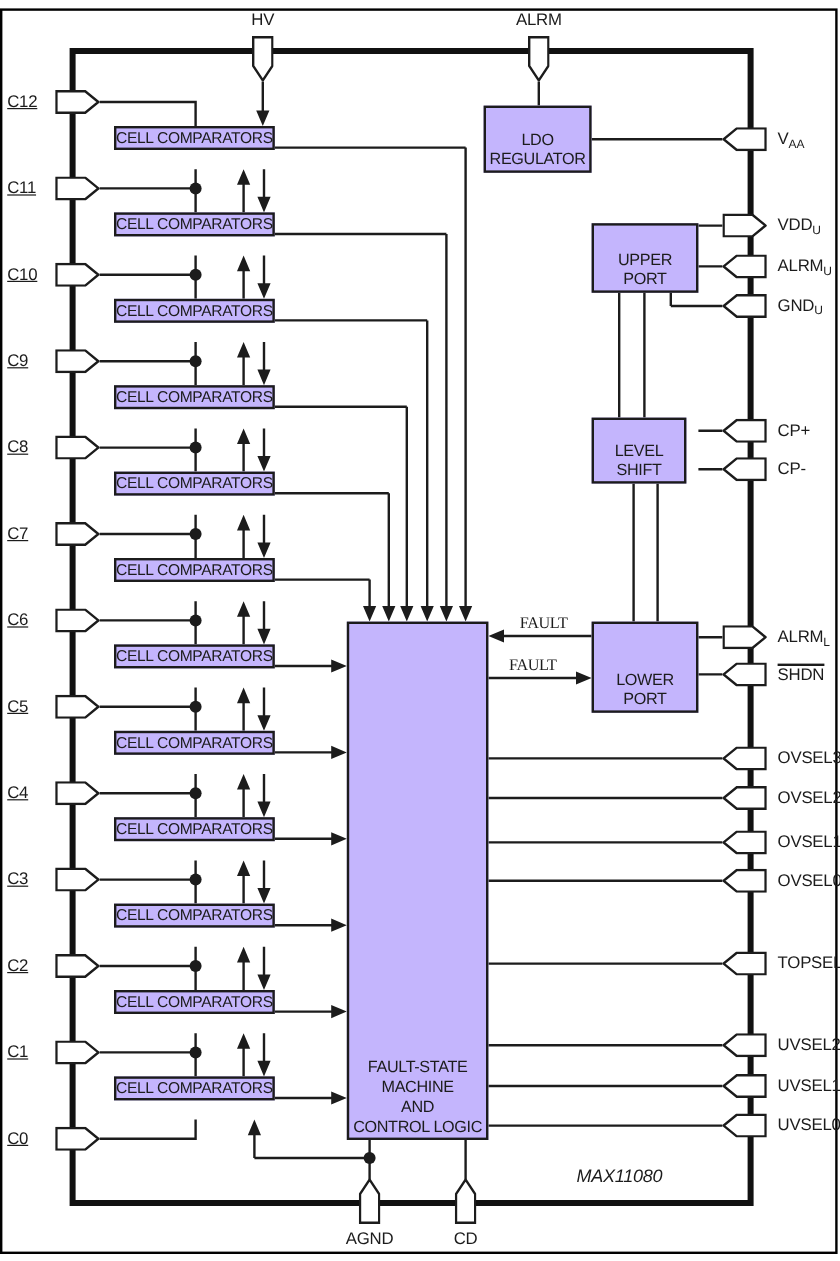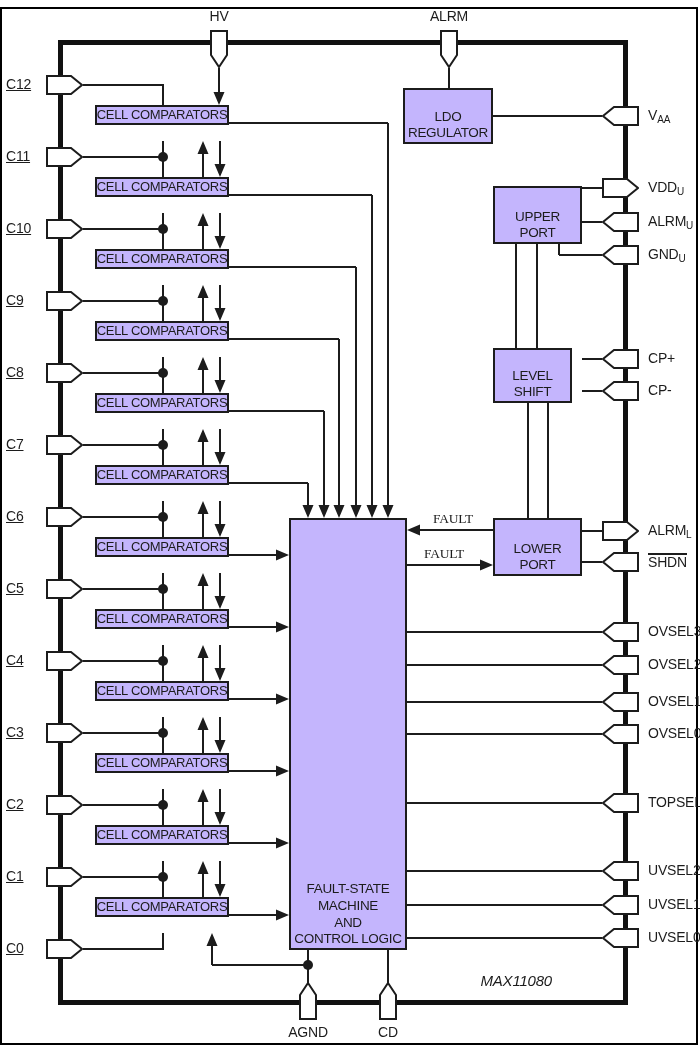--- a/index.html
+++ b/index.html
@@ -121,21 +121,21 @@
     <span>REGULATOR</span>
   </div>
   <div class="blk" style="left:493px;top:186px;width:89px;height:58px">
     <span>UPPER</span>
     <span>PORT</span>
   </div>
   <div class="blk" style="left:493px;top:348px;width:79px;height:55px">
     <span>LEVEL</span>
     <span>SHIFT</span>
   </div>
-  <div class="blk" style="left:493px;top:518px;width:89px;height:58px">
+  <div class="blk" style="left:493px;top:518px;width:89px;height:76px">
     <span>LOWER</span>
     <span>PORT</span>
   </div>
   <div class="blk" style="left:289px;top:518px;width:118px;height:432px">
     <span>FAULT-STATE</span>
     <span>MACHINE</span>
     <span>AND</span>
     <span>CONTROL LOGIC</span>
   </div>
 

